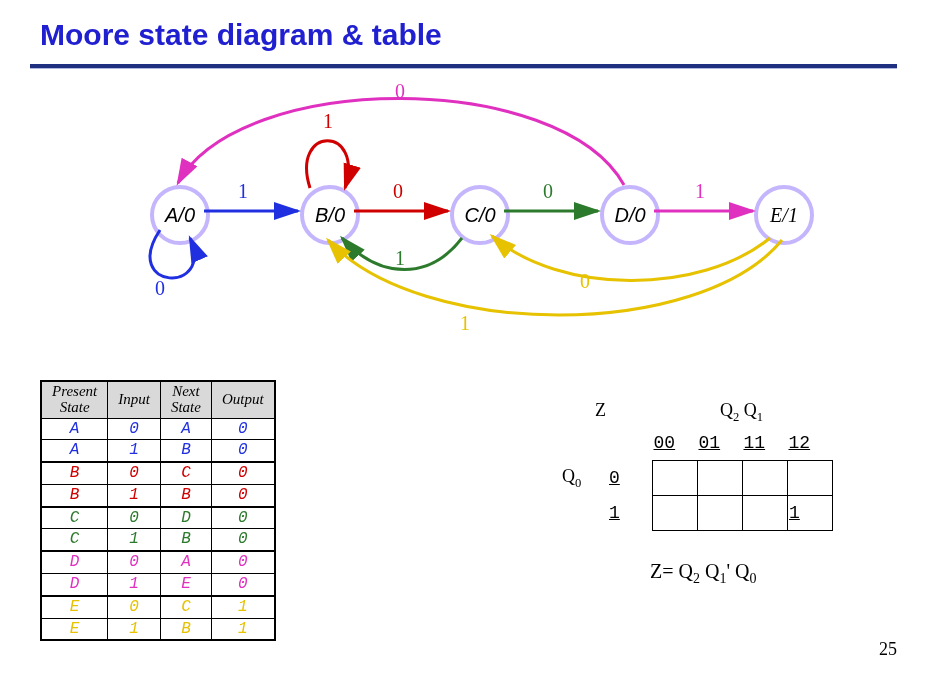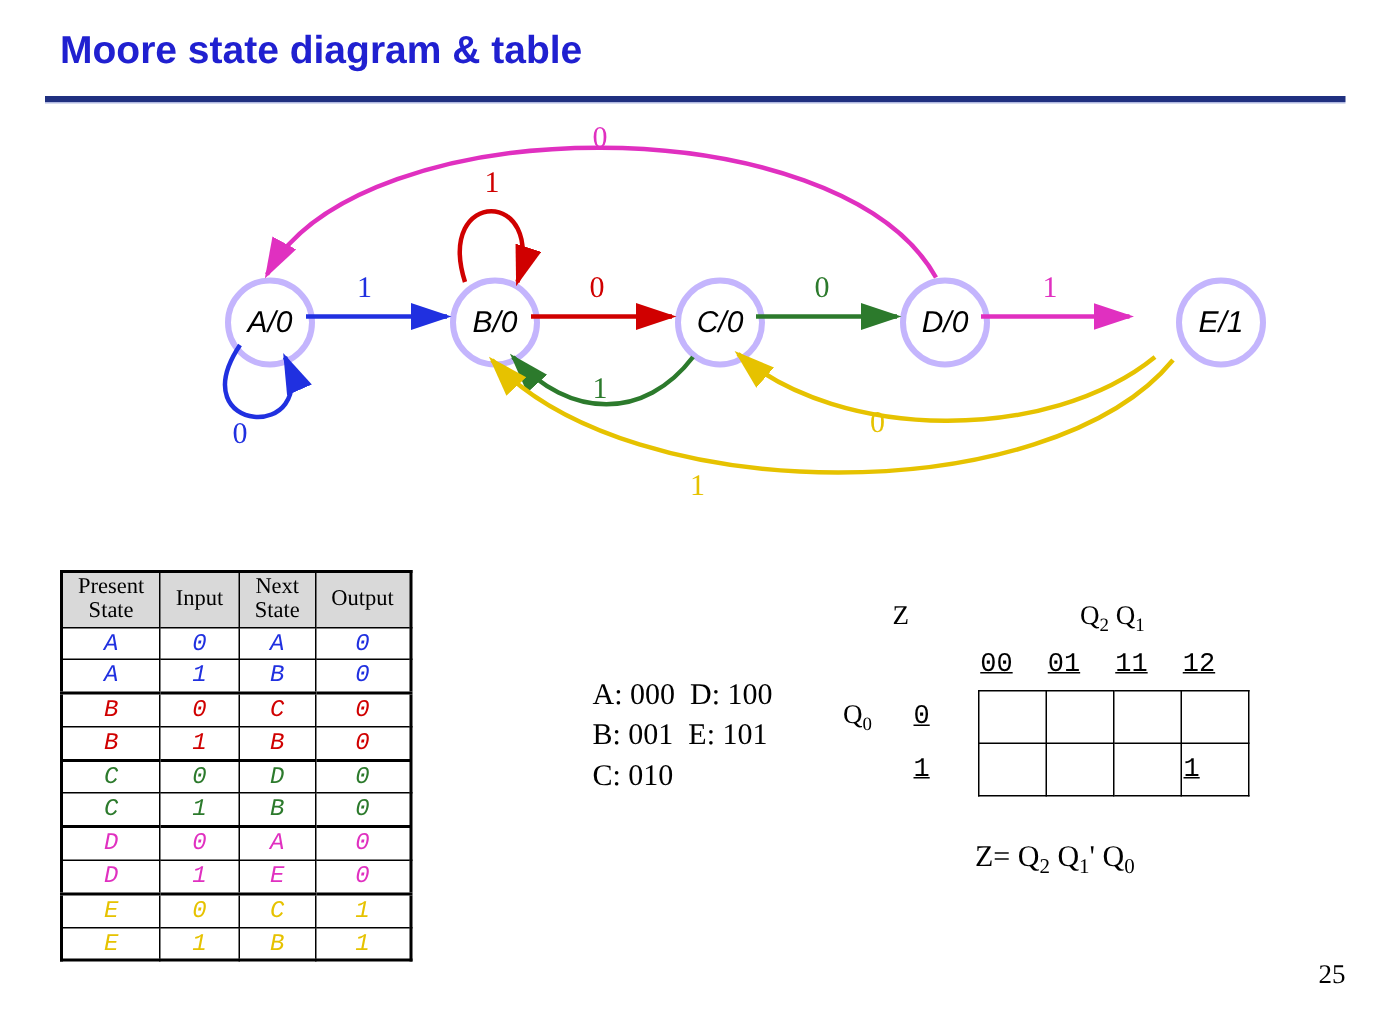--- a/index.html
+++ b/index.html
@@ -13,21 +13,21 @@
   }
   .slide {
     position: relative;
     width: 927px;
     height: 678px;
   }
   .title {
     position: absolute;
     left: 40px;
     top: 18px;
-    font-size: 26px;
+    font-size: 30px;
     font-weight: bold;
     color: #2020d0;
   }
   .rule {
     position: absolute;
     left: 30px;
     top: 64px;
     width: 867px;
     height: 0;
     border-top: 4px solid #203080;
@@ -63,20 +63,21 @@
     border-collapse: collapse;
     border: 2px solid #000;
     font-family: "Courier New", monospace;
     font-size: 16px;
   }
   .stable th, .stable td {
     border: 1px solid #000;
     padding: 2px 10px;
     text-align: center;
     line-height: 1.05;
+    font-style: italic;
   }
   .stable th {
     background: #d9d9d9;
     font-family: "Comic Sans MS", cursive;
     font-weight: normal;
     font-size: 15px;
   }
   .stable .sep td { border-top: 2px solid #000; }
   .cellA { color: #2030e0; font-style: italic; }
   .cellB { color: #d00000; font-style: italic; }
@@ -139,21 +140,21 @@
 
 <div class="title">Moore state diagram &amp; table</div>
 <div class="rule"></div>
 
 <div class="diagram">
 
   <div class="state" style="left:150px; top:105px;">A/0</div>
   <div class="state" style="left:300px; top:105px;">B/0</div>
   <div class="state" style="left:450px; top:105px;">C/0</div>
   <div class="state" style="left:600px; top:105px;">D/0</div>
-  <div class="state" style="left:784px; top:105px;">E/1</div>
+  <div class="state" style="left:754px; top:105px;font-family:Liberation Serif, serif;">E/1</div>
 
   <svg width="927" height="260" style="position:absolute;left:0;top:0;">
     <defs>
       <marker id="arr-blue" markerWidth="10" markerHeight="10" refX="8" refY="3" orient="auto">
         <path d="M0,0 L9,3 L0,6 Z" fill="#2030e0"></path>
       </marker>
       <marker id="arr-red" markerWidth="10" markerHeight="10" refX="8" refY="3" orient="auto">
         <path d="M0,0 L9,3 L0,6 Z" fill="#d00000"></path>
       </marker>
       <marker id="arr-green" markerWidth="10" markerHeight="10" refX="8" refY="3" orient="auto">
@@ -265,25 +266,20 @@
         </tr>
         <tr>
           <td class="cellE">E</td>
           <td class="cellE">1</td>
           <td class="cellE">B</td>
           <td class="cellE">1</td>
         </tr>
       </tbody>
 </table>
 
-<div class="enc">
-  <span>A: 000</span>&nbsp;&nbsp;<span>D: 100</span><br>
-  <span>B: 001</span>&nbsp;&nbsp;<span>E: 101</span><br>
-  <span>C: 010</span>
-</div>
 
 <div class="kmap-wrap">
   <div class="zlbl">Z</div>
   <div class="q2q1">Q<sub>2</sub> Q<sub>1</sub></div>
   <div class="q0">Q<sub>0</sub></div>
   <table class="kmap" style="margin-top:18px; margin-left:8px;">
     <tbody>
           <tr>
       <td class="nob"></td>
       <td class="nob hdr">00</td>

